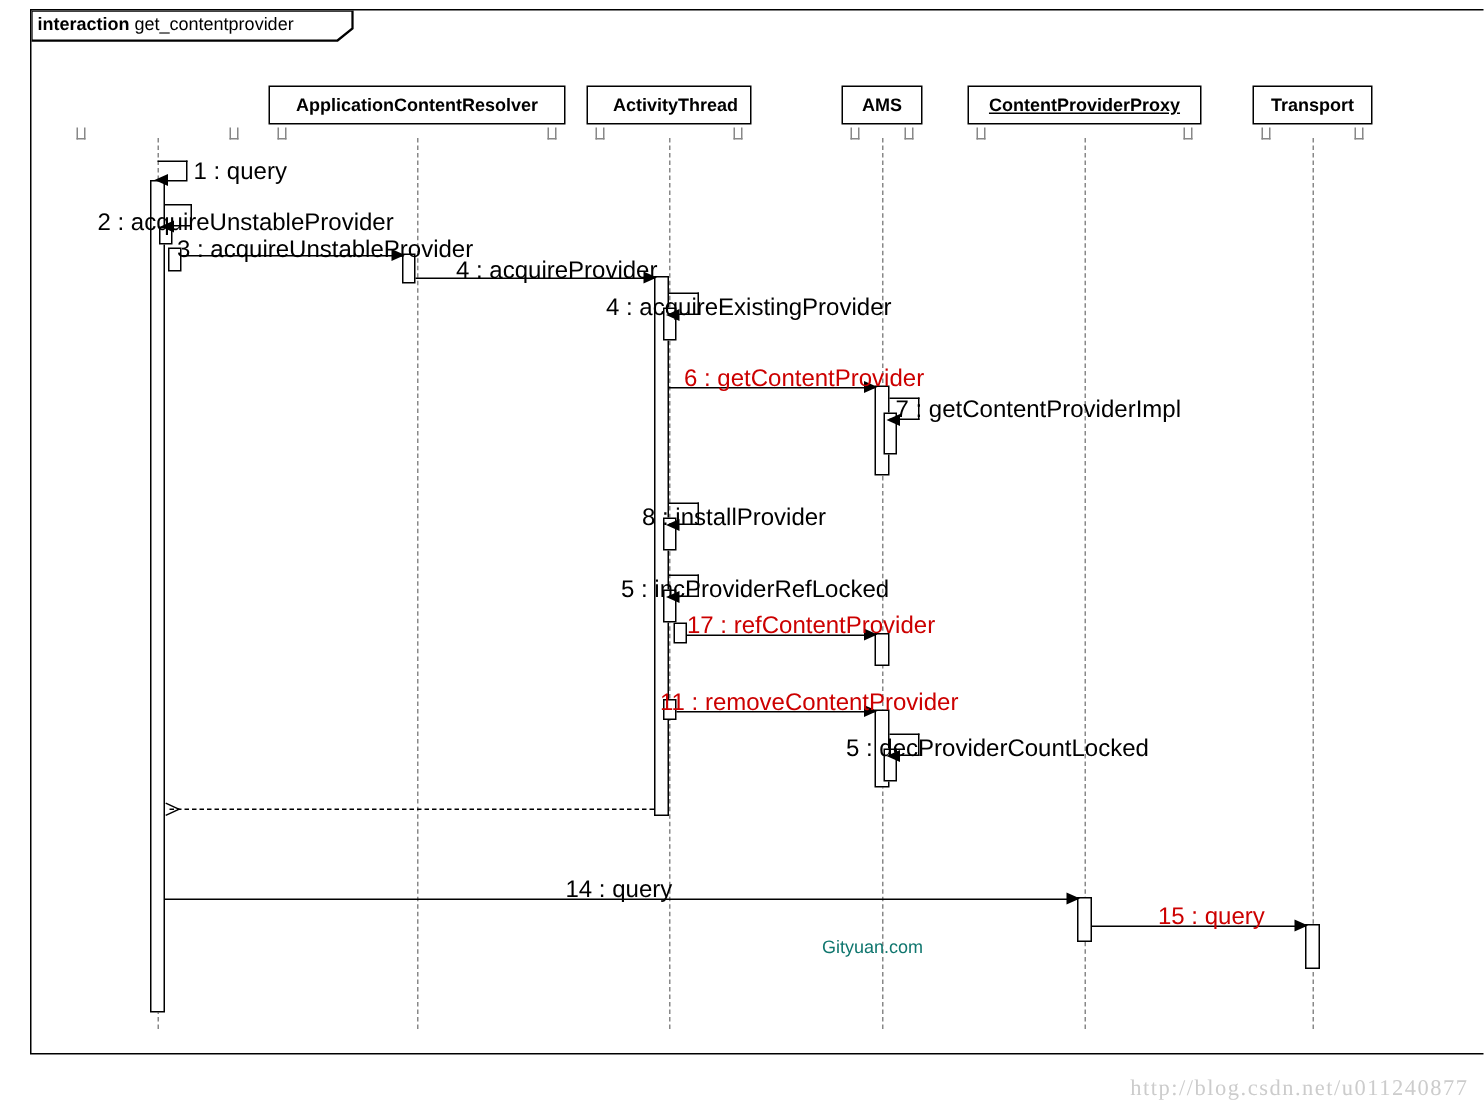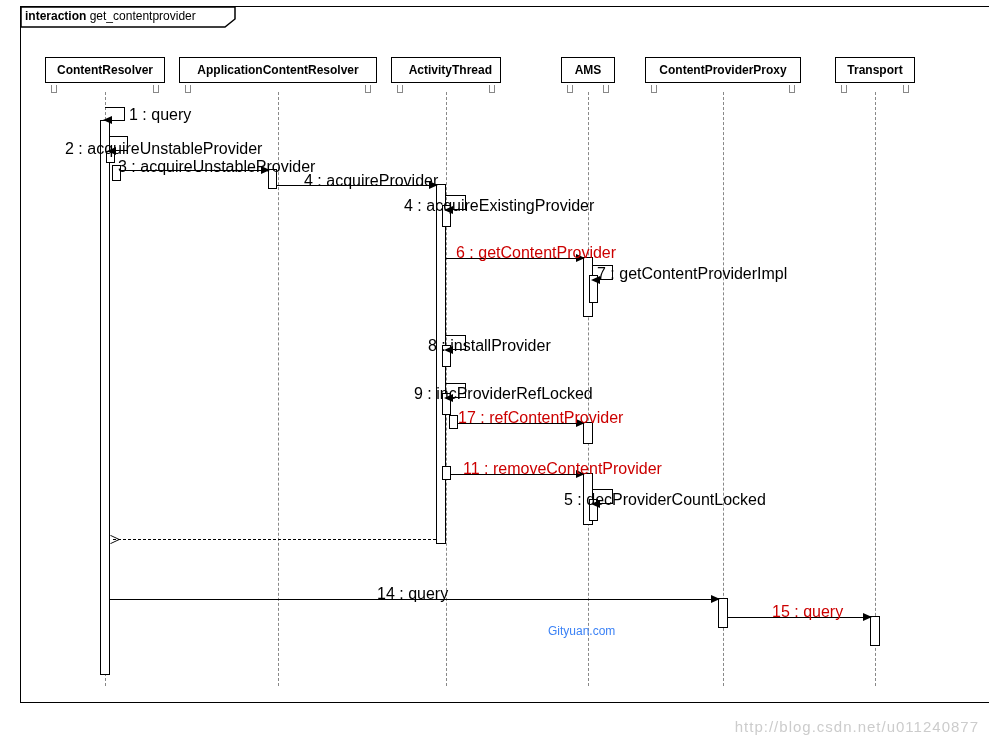--- a/index.html
+++ b/index.html
@@ -15,41 +15,40 @@
   .arrow-line { position: absolute; height: 0; border-top: 1.5px solid #000; }
   .arrow-line.dashed { border-top: 1.5px dashed #000; }
   .arrow-head-solid { position: absolute; width: 0; height: 0; border-top: 4px solid transparent; border-bottom: 4px solid transparent; }
   .arrow-head-solid.right { border-left: 9px solid #000; }
   .arrow-head-solid.left { border-right: 9px solid #000; }
   .arrow-head-open { position: absolute; width: 8px; height: 8px; }
   .arrow-head-open.left::before, .arrow-head-open.left::after { content:''; position:absolute; width:10px; height:0; border-top:1.5px solid #000; left:0; }
   .arrow-head-open.left::before { transform: rotate(25deg); top:2px; }
   .arrow-head-open.left::after { transform: rotate(-25deg); top:6px; }
   .self-path { position: absolute; border: 1.5px solid #000; border-left: none; }
-  .watermark { position: absolute; color: #3b82f6; font-size: 12px; }
-  .url-watermark { position: absolute; right: 10px; bottom: 6px; color: #ccc; font-family: Liberation Sans, sans-serif; font-size: 15px; letter-spacing: 1px; }
+  .watermark { position: absolute; color: #0f766e; font-size: 12px; }
+  .url-watermark { position: absolute; right: 10px; bottom: 6px; color: #ccc; font-family: Liberation Serif, serif; font-size: 15px; letter-spacing: 1px; }
   svg.frame-tab { position: absolute; left: 0; top: 0; }
 </style>
 </head>
 <body>
 
 <div class="frame">
   <svg class="frame-tab" width="216" height="21">
     <polygon points="0,0 214,0 214,12 204,20 0,20" fill="#fff" stroke="#000" stroke-width="1.5"></polygon>
   </svg>
   <div style="position:absolute; left:4px; top:2px;">
     <b>interaction</b>
     <span>get_contentprovider</span>
   </div>
 
-  <div class="lifeline-head" style="left:24px; width:120px;">ContentResolver</div>
   <div class="lifeline-head" style="left:158px; width:198px;">ApplicationContentResolver</div>
   <div class="lifeline-head" style="left:370px; width:110px;text-align:right;">ActivityThread</div>
   <div class="lifeline-head" style="left:540px; width:54px;">AMS</div>
-  <div class="lifeline-head" style="left:624px; width:156px;">ContentProviderProxy</div>
+  <div class="lifeline-head" style="left:624px; width:156px;text-decoration:underline;">ContentProviderProxy</div>
   <div class="lifeline-head" style="left:814px; width:80px;">Transport</div>
 
   <div class="lifeline-stubs" style="left:30px; top:78px; width:108px;">
       <div class="stub"></div>
       <div class="stub"></div>
     </div>
   <div class="lifeline-stubs" style="left:164px; top:78px; width:186px;">
       <div class="stub"></div>
       <div class="stub"></div>
     </div>
@@ -128,29 +127,29 @@
   <div class="self-path" style="left:572px; top:258px; width:20px; height:15px;"></div>
   <div class="arrow-head-solid left" style="left:570px; top:269px;"></div>
   <div class="msg-label" style="left:576px; top:258px;">7 : getContentProviderImpl</div>
 
   <div class="self-path" style="left:425px; top:328px; width:20px; height:15px;"></div>
   <div class="arrow-head-solid left" style="left:423px; top:339px;"></div>
   <div class="msg-label" style="left:407px; top:330px;">8 : installProvider</div>
 
   <div class="self-path" style="left:425px; top:376px; width:20px; height:15px;"></div>
   <div class="arrow-head-solid left" style="left:423px; top:387px;"></div>
-  <div class="msg-label" style="left:393px; top:378px;">9 : incProviderRefLocked</div>
+  <div class="msg-label" style="left:393px; top:378px;">5 : incProviderRefLocked</div>
 
   <div class="arrow-line" style="left:437px; top:416px; width:125px;"></div>
   <div class="arrow-head-solid right" style="left:555px; top:412px;"></div>
   <div class="msg-label red" style="left:437px; top:402px;">17 : refContentProvider</div>
 
   <div class="arrow-line" style="left:430px; top:467px; width:132px;"></div>
   <div class="arrow-head-solid right" style="left:555px; top:463px;"></div>
-  <div class="msg-label red" style="left:419px; top:453px;margin-left:23px;">11 : removeContentProvider</div>
+  <div class="msg-label red" style="left:419px; top:453px;">11 : removeContentProvider</div>
 
   <div class="self-path" style="left:572px; top:482px; width:20px; height:15px;"></div>
   <div class="arrow-head-solid left" style="left:570px; top:493px;"></div>
   <div class="msg-label" style="left:543px; top:484px;">5 : decProviderCountLocked</div>
 
   <div class="arrow-line dashed" style="left:92px; top:532px; width:323px;"></div>
   <div class="arrow-head-open left" style="left:89px; top:528px;"></div>
 
   <div class="arrow-line" style="left:89px; top:592px; width:608px;"></div>
   <div class="arrow-head-solid right" style="left:690px; top:588px;"></div>

